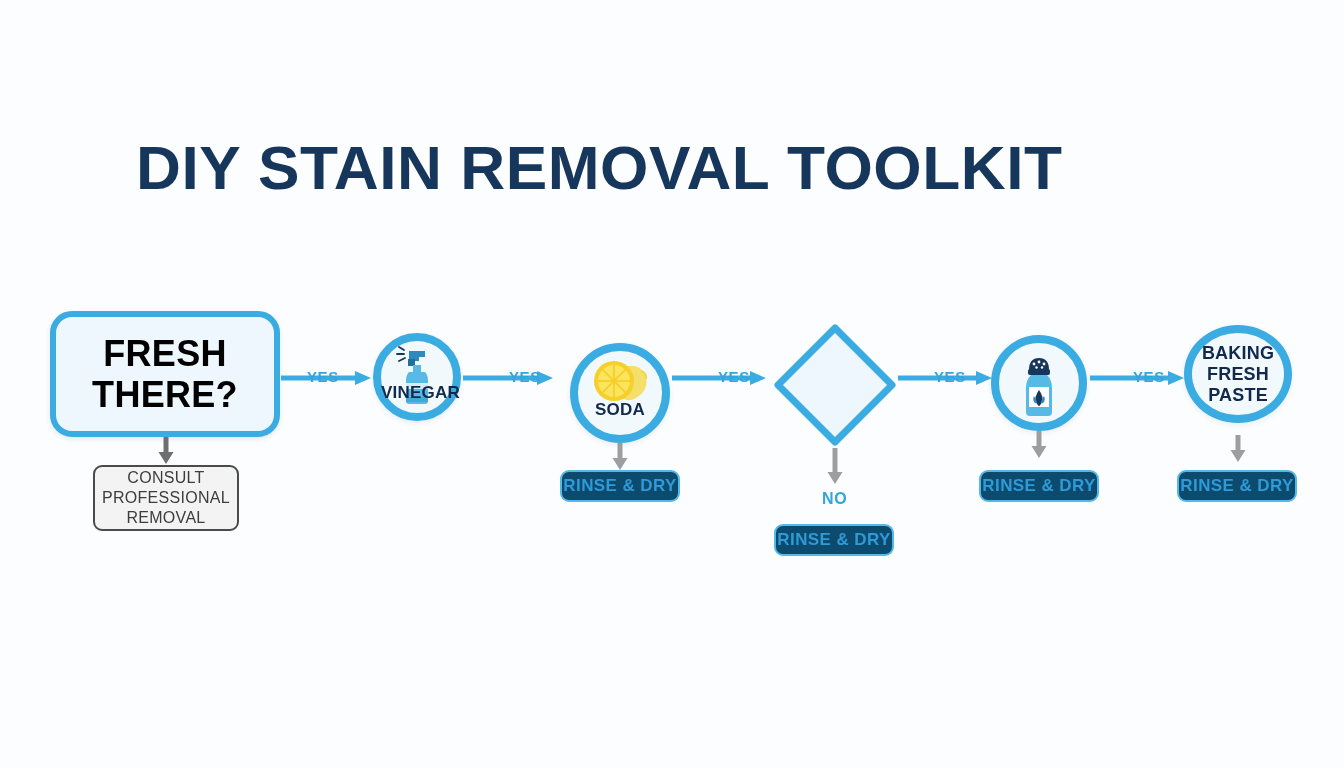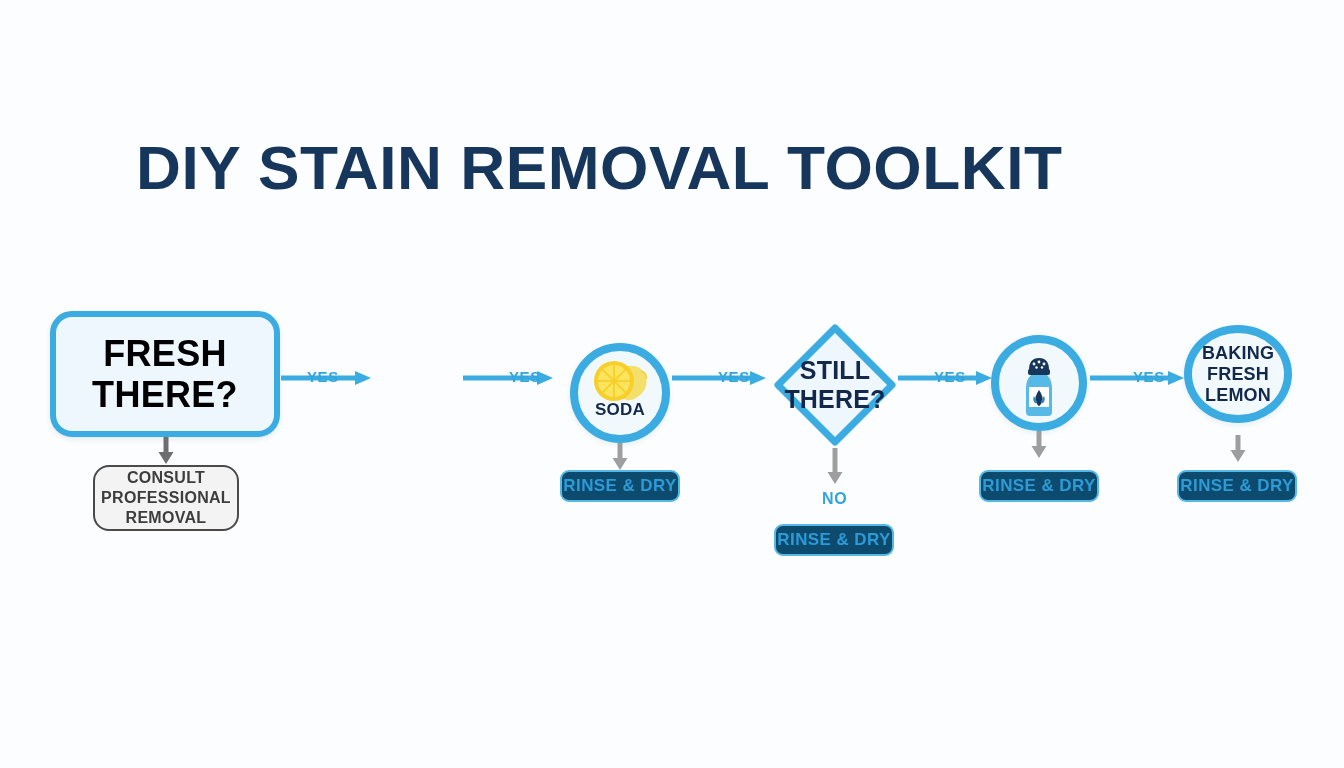--- a/index.html
+++ b/index.html
@@ -132,27 +132,27 @@
     font-weight: bold;
     font-size: 17px;
     letter-spacing: 0.4px;
     white-space: nowrap;
   }
   .graybox {
     position: absolute;
     box-sizing: border-box;
     background: #f3f3f3;
     border: 2px solid #4a4a4a;
-    border-radius: 16px;
+    border-radius: 9px;
     display: flex;
     align-items: center;
     justify-content: center;
     text-align: center;
     color: #3d3d3d;
-    font-weight: bold;
+    font-weight: normal;
     font-size: 16px;
     line-height: 20px;
     letter-spacing: 0.3px;
   }
 
   
   .conn {
     position: absolute;
   }
   .conn-label {
@@ -201,20 +201,44 @@
   </div>
 
   <div class="conn" style="left:281px; top:367px; width:92px; height:22px;">
     <svg width="92" height="22" viewBox="0 0 92 22">
       <line x1="0" y1="11" x2="78" y2="11" stroke="#3bace2" stroke-width="5"></line>
       <polygon points="74,4 90,11 74,18" fill="#3bace2"></polygon>
     </svg>
   </div>
   <div class="conn-label" style="left:307px; top:368px;">YES</div>
 
+  <div class="circle" style="left:373px; top:333px; width:88px; height:88px;">
+    <div class="circle-inner">
+      <span style="position:absolute; top:4px; left:50%; transform:translateX(-50%);">
+        <svg width="44" height="62" viewBox="0 0 44 62">
+
+          <g stroke="#17365c" stroke-width="1.8" stroke-linecap="round">
+            <line x1="9" y1="5" x2="4" y2="2"></line>
+            <line x1="9" y1="9" x2="2" y2="9"></line>
+            <line x1="10" y1="13" x2="4" y2="16"></line>
+          </g>
+
+          <path d="M14 6 L30 6 L30 12 L24 12 L24 16 L20 16 L20 21 L14 21 Z" fill="#2e89bd"></path>
+          <path d="M13 14 L20 14 L20 21 L13 21 Z" fill="#1f6f9f"></path>
+
+          <rect x="18" y="20" width="8" height="7" fill="#57b9e6"></rect>
+
+          <path d="M14 27 L30 27 Q33 30 33 36 L33 56 Q33 59 30 59 L14 59 Q11 59 11 56 L11 36 Q11 30 14 27 Z" fill="#57b9e6"></path>
+          <rect x="11" y="38" width="22" height="6" fill="#eaf6fc" opacity="0.85"></rect>
+          <rect x="11" y="52" width="22" height="5" fill="#3da4d6" opacity="0.8"></rect>
+        </svg>
+      </span>
+      <span class="circle-label label-low">VINEGAR</span>
+    </div>
+  </div>
 
   <div class="conn" style="left:463px; top:367px; width:92px; height:22px;">
     <svg width="92" height="22" viewBox="0 0 92 22">
       <line x1="0" y1="11" x2="78" y2="11" stroke="#3bace2" stroke-width="5"></line>
       <polygon points="74,4 90,11 74,18" fill="#3bace2"></polygon>
     </svg>
   </div>
   <div class="conn-label" style="left:509px; top:368px;">YES</div>
 
   <div class="circle" style="left:570px; top:343px; width:100px; height:100px;">
@@ -254,24 +278,20 @@
       <line x1="0" y1="11" x2="82" y2="11" stroke="#3bace2" stroke-width="5"></line>
       <polygon points="78,4 94,11 78,18" fill="#3bace2"></polygon>
     </svg>
   </div>
   <div class="conn-label" style="left:718px; top:368px;">YES</div>
 
   <div class="diamond-wrap" style="left:772px; top:322px; width:126px; height:126px;">
     <svg class="diamond-shape" viewBox="0 0 126 126">
       <path d="M63 6 L120 63 L63 120 L6 63 Z" fill="#eef7fd" stroke="#3bace2" stroke-width="7" stroke-linejoin="round"></path>
     </svg>
-    <div class="diamond-text">
-      <span>STILL</span><br>
-      <span>THERE?</span>
-    </div>
   </div>
 
   <div class="conn" style="left:824px; top:448px; width:22px; height:38px;">
     <svg width="22" height="38" viewBox="0 0 22 38">
       <line x1="11" y1="0" x2="11" y2="26" stroke="#9e9e9e" stroke-width="5"></line>
       <polygon points="3.5,24 18.5,24 11,36" fill="#9e9e9e"></polygon>
     </svg>
   </div>
   <div class="conn-label-gray" style="left:822px; top:478px;margin-top:12px;">NO</div>
 
@@ -327,21 +347,21 @@
       <polygon points="78,4 94,11 78,18" fill="#3bace2"></polygon>
     </svg>
   </div>
   <div class="conn-label" style="left:1133px; top:368px;">YES</div>
 
   <div class="circle" style="left:1184px; top:325px; width:108px; height:98px;">
     <div class="circle-inner">
       <span class="circle-label label-center">
         <span>BAKING</span><br>
         <span>FRESH</span><br>
-        <span>LEMON</span>
+        <span>PASTE</span>
       </span>
     </div>
   </div>
 
   <div class="conn" style="left:1227px; top:435px; width:22px; height:28px;">
     <svg width="22" height="28" viewBox="0 0 22 28">
       <line x1="11" y1="0" x2="11" y2="17" stroke="#9e9e9e" stroke-width="5"></line>
       <polygon points="3.5,15 18.5,15 11,27" fill="#9e9e9e"></polygon>
     </svg>
   </div>

